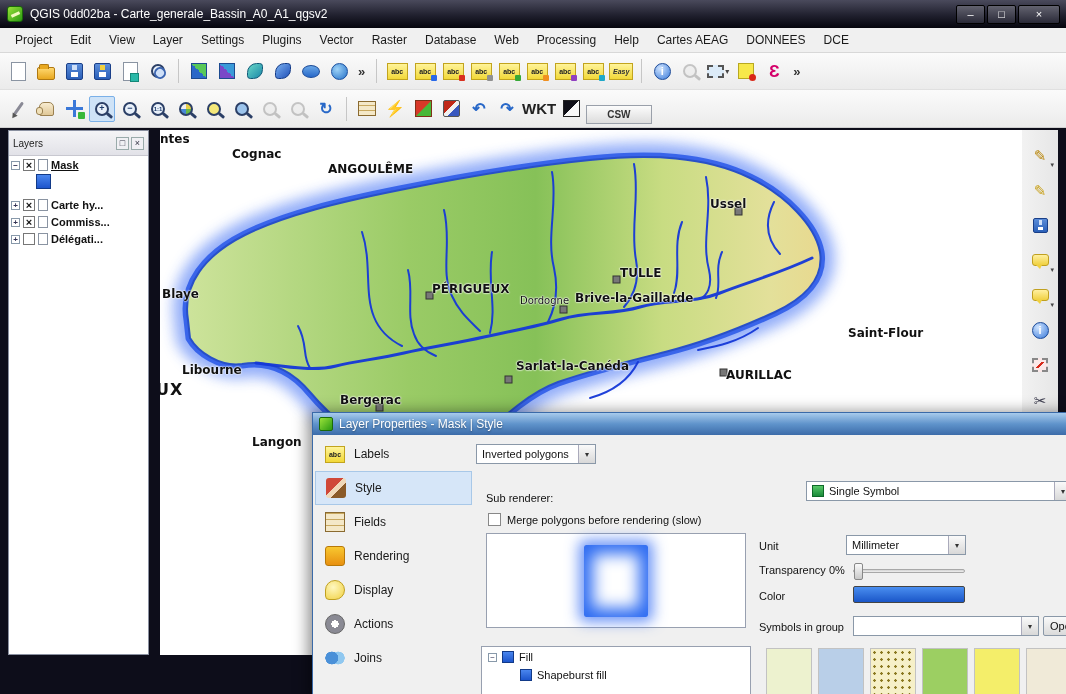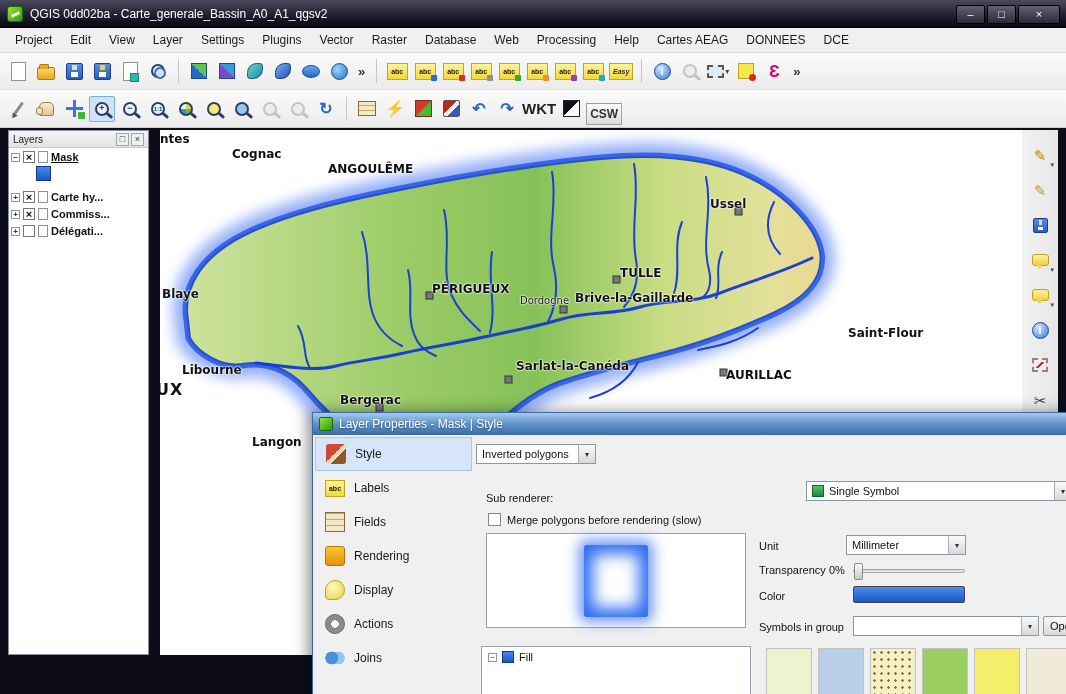--- a/index.html
+++ b/index.html
@@ -89,25 +89,25 @@
   .mag.gray { border-color:#8a8a8a; background:#e8e8e8; }
   .mag.gray::after { background:#8a8a8a; }
   .char-ic { font-size:16px; line-height:1; font-weight:bold; }
   .table-ic { width:18px; height:15px; border:1px solid #8a6a30; background:
     repeating-linear-gradient(0deg,#f4e8c8 0 4px,#c8a860 4px 5px),
     repeating-linear-gradient(90deg,transparent 0 5px,#c8a860 5px 6px); }
   .cubes-ic { width:17px; height:17px; background:linear-gradient(135deg,#d83828 0 48%,#48b838 52%); border:1px solid #803018; }
   .brush-ic { width:17px; height:17px; background:linear-gradient(135deg,#c02818 0 40%,#f0f0f0 40% 60%,#3858c0 60%); border:1px solid #555; border-radius:2px; }
   .wkt-ic { font-size:15px; font-weight:bold; color:#222; letter-spacing:0; }
   .bw-ic { width:17px; height:17px; background:linear-gradient(135deg,#101018 0 50%,#f8f8f8 50%); border:1px solid #222; }
-  .csw-chip { font-size:12px; font-weight:bold; color:#333; border:1px solid #9aa0aa; background:linear-gradient(#fcfcfc,#dcdcdc); padding:3px 3px;margin-top:11px; }
+  .csw-chip { font-size:10px; font-weight:bold; color:#333; border:1px solid #9aa0aa; background:linear-gradient(#fcfcfc,#dcdcdc); padding:3px 20px;margin-top:11px; }
 
   
   .layers-panel { position:absolute; left:8px; top:130px; width:141px; height:525px; background:#fff; border:1px solid #8a90a0; z-index:5; }
-  .panel-header { height:17px; background:linear-gradient(#f4f4f6,#e2e2e8); border-bottom:1px solid #c8c8d0; display:flex; align-items:center; font-size:10px; color:#222; padding:0 4px; }
+  .panel-header { height:25px; background:linear-gradient(#f4f4f6,#e2e2e8); border-bottom:1px solid #c8c8d0; display:flex; align-items:center; font-size:10px; color:#222; padding:0 4px; }
   .panel-hbtn { width:13px; height:13px; border:1px solid #9aa; background:#f0f0f4; display:flex; align-items:center; justify-content:center; font-size:9px; line-height:1; margin-left:2px; color:#334; }
   .panel-header .sp { flex:1; }
   .lrow { display:flex; align-items:center; gap:3px; font-size:11px; font-weight:bold; color:#111; padding:3px 2px 2px 2px; }
   .expander { width:9px; height:9px; border:1px solid #8899aa; background:#fff; font-size:8px; line-height:7px; text-align:center; color:#335; flex:none; }
   .lcheck { width:12px; height:12px; border:1px solid #777; background:#fff; font-size:11px; line-height:10px; text-align:center; font-weight:bold; color:#111; flex:none; }
   .licon { width:10px; height:12px; background:#fff; border:1px solid #8a94a2; flex:none; }
   .mask-label { text-decoration:underline; }
   .swatch-row { padding:1px 0 3px 27px; }
   .lswatch { width:15px; height:15px; background:linear-gradient(#4a86ee,#1d55cc); border:1px solid #123a88; }
 
@@ -522,32 +522,32 @@
     </div>
   </div>
 
   <div class="dialog">
     <div class="dlg-title">
       <span class="dlg-ic"></span>
       <span>Layer Properties - Mask | Style</span>
     </div>
 
     <div class="dtabs">
-      <div class="dtab sel">
-        <span class="ticon ti-style"></span>
-        <span>Style</span>
-      </div>
       <div class="dtab">
         <span class="ticon ti-labels">
             <span class="abc-chip m-none">
               <span>abc</span>
             </span>
           </span>
         <span>Labels</span>
       </div>
+      <div class="dtab sel">
+        <span class="ticon ti-style"></span>
+        <span>Style</span>
+      </div>
       <div class="dtab">
         <span class="ticon ti-fields"></span>
         <span>Fields</span>
       </div>
       <div class="dtab">
         <span class="ticon ti-rendering"></span>
         <span>Rendering</span>
       </div>
       <div class="dtab">
         <span class="ticon ti-display"></span>
@@ -603,20 +603,24 @@
     </div>
     <div class="ope-btn" style="left:730px;top:203px">
       <span>Ope</span>
     </div>
 
     <div class="tree-box">
       <div class="trow">
         <span class="expander">−</span>
         <span class="tsw"></span>
         <span>Fill</span>
+      </div>
+      <div class="trow child">
+        <span class="tsw"></span>
+        <span>Shapeburst fill</span>
       </div>
     </div>
 
     <div class="preset" style="left:453px;background:#edf2cf"></div>
     <div class="preset" style="left:505px;background:#b9cfe8"></div>
     <div class="preset p-dots" style="left:557px"></div>
     <div class="preset" style="left:609px;background:#9ccf62"></div>
     <div class="preset" style="left:661px;background:#f4ee6a"></div>
     <div class="preset" style="left:713px;background:#f0ead8"></div>
   </div>

